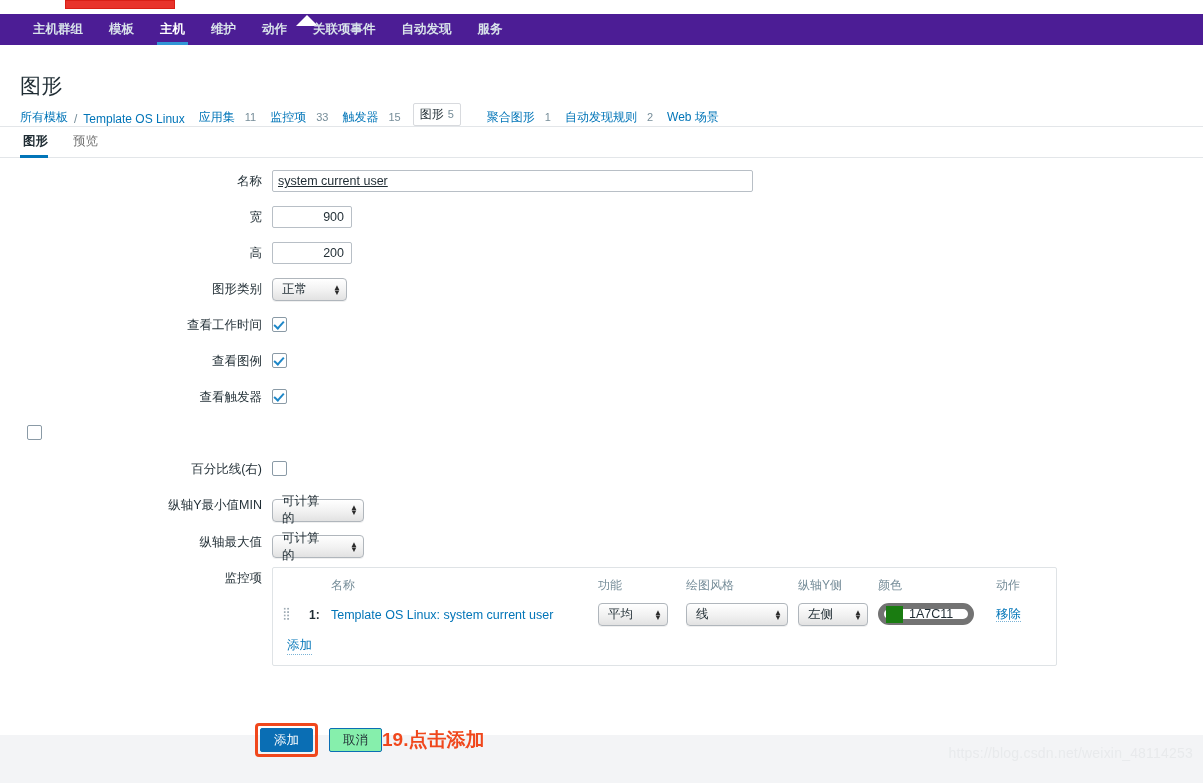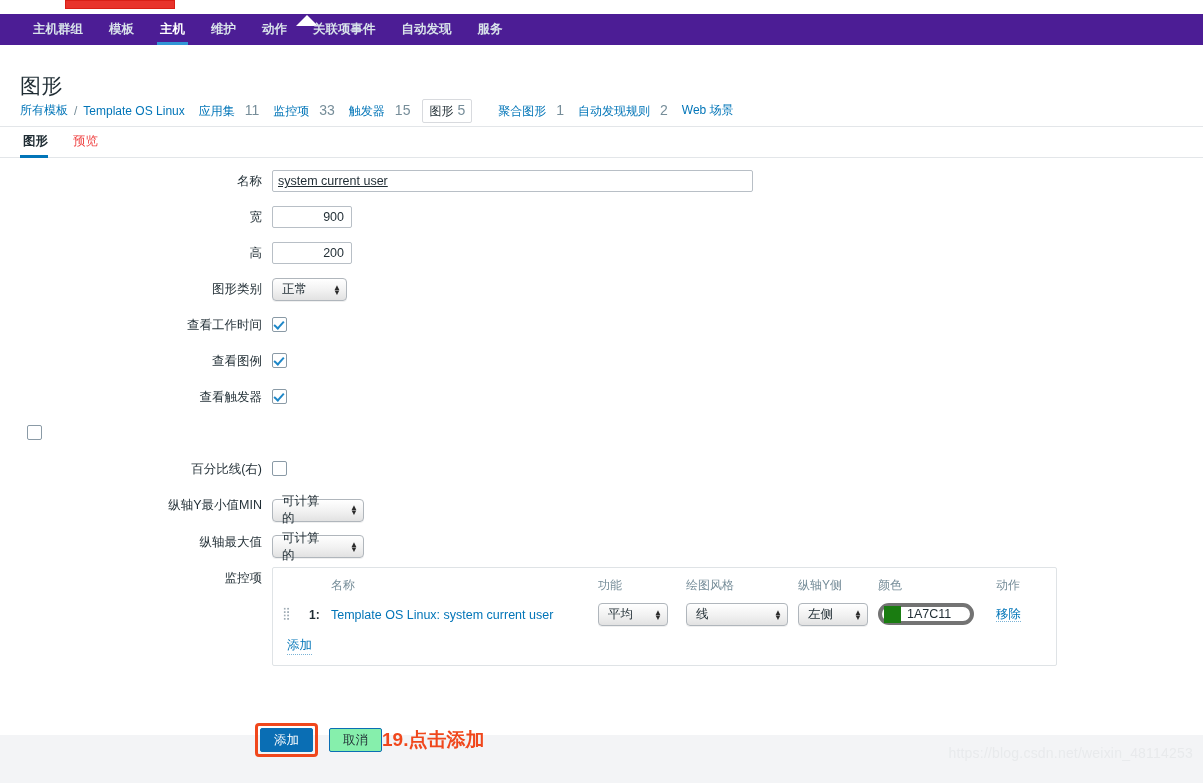--- a/index.html
+++ b/index.html
@@ -98,21 +98,21 @@
   }
 
   
   #breadcrumb {
     position: absolute;
     left: 0; top: 50px;
     width: 1203px;
     height: 32px;
     border-bottom: 1px solid #e3e6e9;
     display: flex;
-    align-items: center;
+    align-items: flex-end;
     padding-left: 20px;
     box-sizing: border-box;
   }
   .bc-link {
     color: #0275b8;
     font-size: 12px;
     cursor: pointer;
     margin-right: 6px;
     white-space: nowrap;
   }
@@ -122,21 +122,21 @@
     font-size: 12px;
   }
   .bc-entry {
     display: flex;
     align-items: baseline;
     margin-right: 14px;
     white-space: nowrap;
   }
   .bc-entry .bc-count {
     color: #768d99;
-    font-size: 14px;
+    font-size: 11px;
     margin-left: 4px;
   }
   .bc-entry.selected {
     border: 1px solid #d8dade;
     border-radius: 2px;
     padding: 2px 6px;
     margin-left: -2px;
     background: #ffffff;
   }
   .bc-entry.selected .bc-link {
@@ -152,21 +152,21 @@
     width: 1203px;
     height: 30px;
     border-bottom: 1px solid #e3e6e9;
     display: flex;
     align-items: flex-end;
     padding-left: 20px;
     box-sizing: border-box;
   }
   .subtab {
     font-size: 12.5px;
-    color: #ef4444;
+    color: #737373;
     padding: 0 10px 7px 3px;
     cursor: pointer;
     position: relative;
     margin-right: 12px;
   }
   .subtab.active {
     color: #1f2c33;
     font-weight: bold;
   }
   .subtab.active::after {
@@ -313,21 +313,21 @@
       radial-gradient(circle, #9aa7b0 0.7px, transparent 0.9px);
     background-size: 3.4px 3.4px;
     opacity: 0.95;
   }
   .itemnum { color: #1f2c33; font-weight: bold; font-size: 12px; }
   .itemname { color: #0275b8; cursor: pointer; }
 
   .colorbox {
     display: inline-flex;
     align-items: center;
-    border: 4px solid #737373;
+    border: 6px solid #737373;
     border-radius: 11px;
     height: 22px;
     width: 96px;
     box-sizing: border-box;
     background: #ffffff;
     cursor: pointer;
   }
   .colorswatch {
     width: 17px; height: 17px;
     margin: 0 6px 0 2px;

